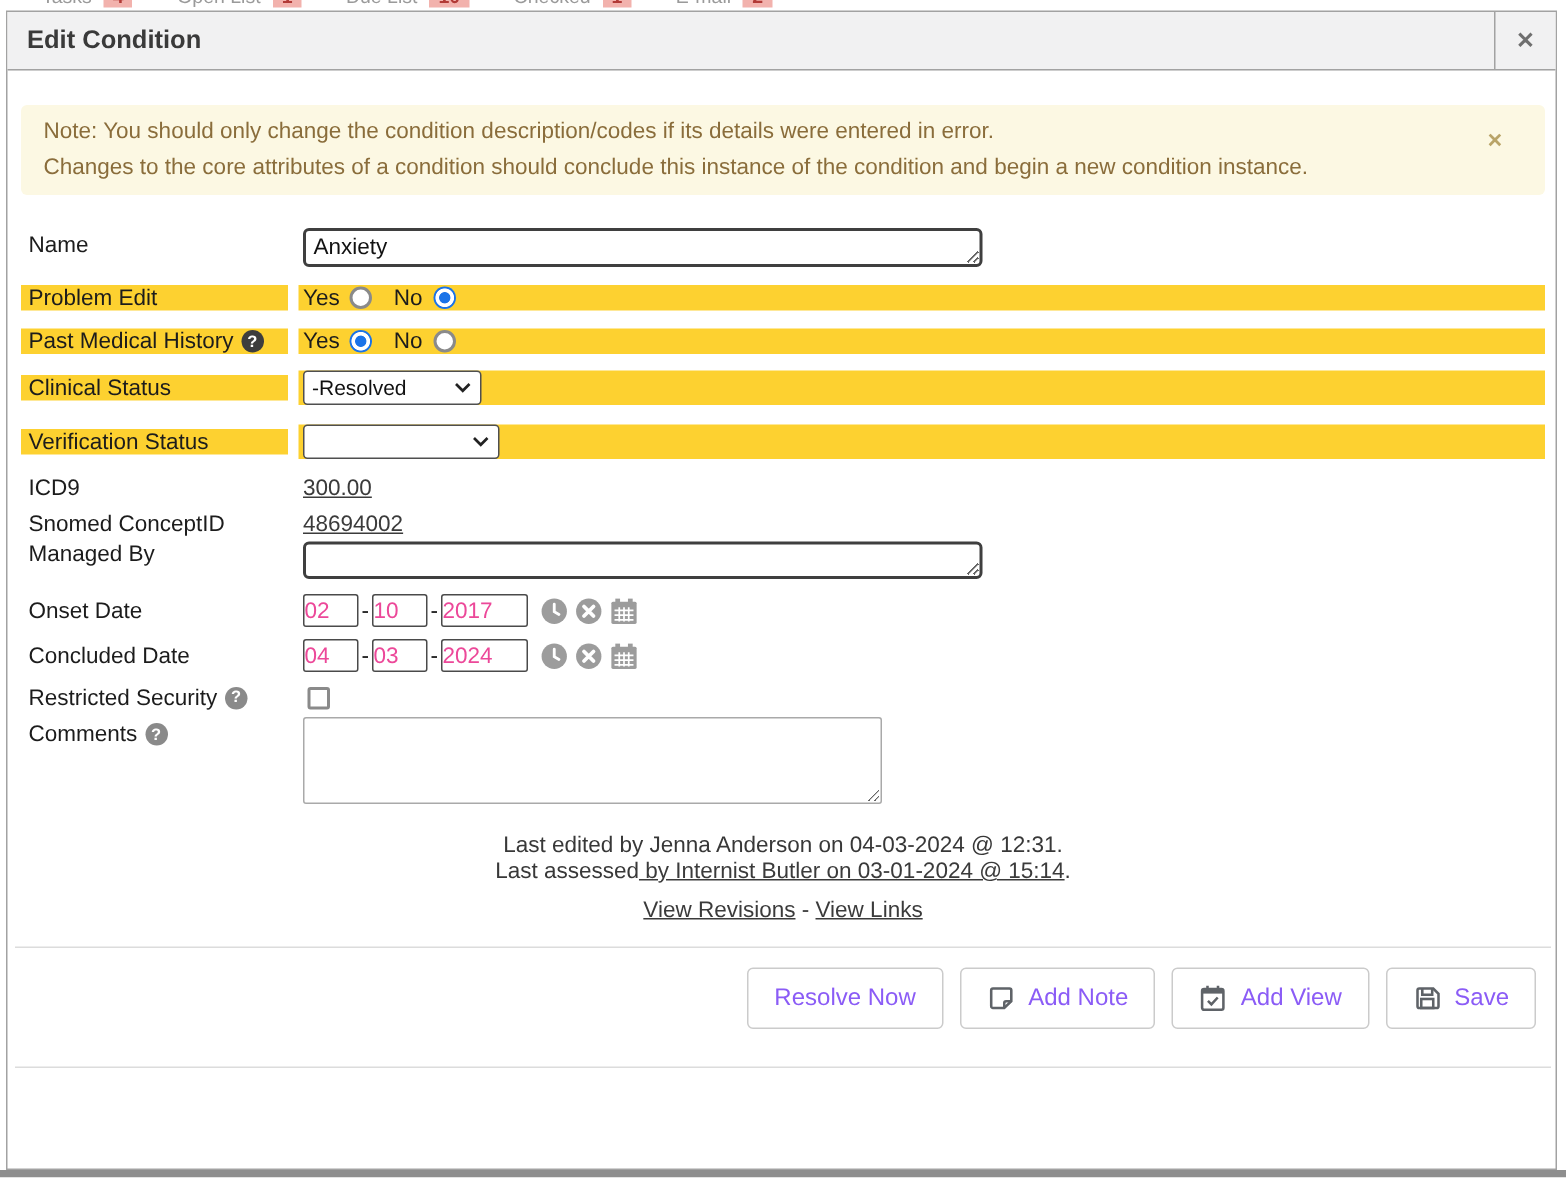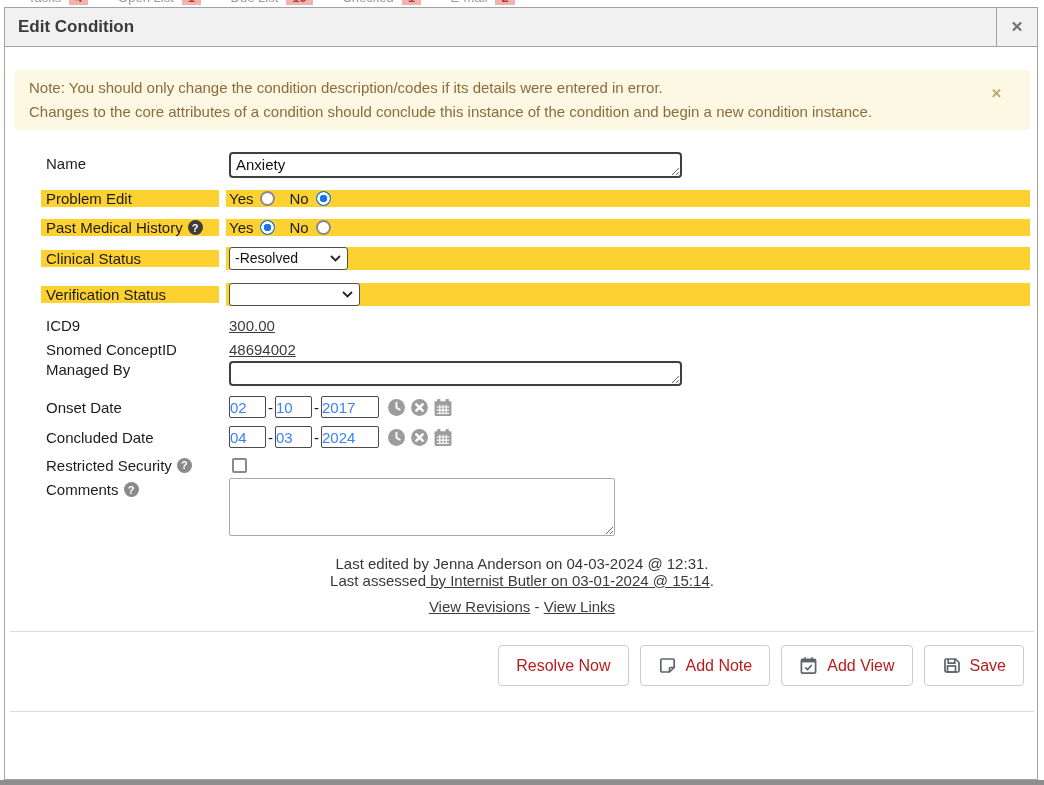--- a/index.html
+++ b/index.html
@@ -46,21 +46,21 @@
   }
   .note-prefix { font-weight:normal; }
   .note-close {
     position:absolute; right:28px; top:12px; color:#b9a468;
     font-size:13px; font-weight:bold; cursor:pointer;
   }
 
   
   .form { margin-top:22px; font-size:15px; color:#1c1c1c; }
   .frow { display:flex; align-items:center; }
-  .flabel { width:178px; flex:0 0 178px; padding-left:5px; display:flex; align-items:center; gap:5px;margin-left:27px; }
+  .flabel { width:178px; flex:0 0 178px; padding-left:5px; display:flex; align-items:center; gap:5px; }
   .fvalue { flex:1; margin-left:7px; display:flex; align-items:center; padding-left:3px; }
   .hl .flabel, .hl .fvalue { background:#fdd130; }
 
   .r-name { height:33px; align-items:flex-start; }
   .r-name .flabel { padding-top:3px; }
   .r-radio { height:27px; margin-bottom:2px; }
   .r-select1 { height:30px; margin-bottom:6px; }
   .r-select2 { height:31px; margin-bottom:3px; }
   .r-code { height:24px; }
   .r-managed { height:31px; align-items:flex-start; }
@@ -92,21 +92,21 @@
     padding:0 6px 0 5px; font-size:14px; color:#111; cursor:default;
   }
   .sel-clinical { width:119px; }
   .sel-verify  { width:131px; }
   .chev { flex:0 0 auto; margin-left:6px; }
 
   .lnk { color:#3b3b3b; text-decoration:underline; cursor:pointer; }
 
   .date-input {
     height:22px; border:1px solid #4a4a4a; border-radius:2px; padding:0 0;
-    font-family:"Liberation Sans", sans-serif; font-size:15px; color:#3b82f6; outline:none;
+    font-family:"Liberation Sans", sans-serif; font-size:15px; color:#ec4899; outline:none;
   }
   .di-2 { width:37px; } .di-4 { width:58px; }
   .dash { margin:0 2px; color:#111; }
   .dt-icons { display:flex; align-items:center; gap:4px; margin-left:8px; }
   .dt-icons svg { display:block; cursor:pointer; }
 
   .checkbox {
     display:inline-block; width:15px; height:15px; margin-left:3px;
     border:2px solid #8a8a8a; border-radius:2px; background:#fff; cursor:pointer;
   }
@@ -122,21 +122,21 @@
   .meta-1 { margin-top:7px; }
   .meta-links { margin-top:9px; }
 
   .divider { border:none; border-top:1px solid #dcdcdc; margin:16px -4px 0 -4px; }
   .divider-bottom { margin-top:25px; }
 
   .btn-row { margin-top:13px; display:flex; justify-content:flex-end; gap:11px; padding-right:6px; }
   .btn {
     display:inline-flex; align-items:center; gap:9px; height:41px; padding:0 17px;
     background:#fff; border:1px solid #cbcbcb; border-radius:4px;
-    color:#b91c1c; font-size:16px; cursor:pointer; font-family:"Liberation Sans", sans-serif;
+    color:#8b5cf6; font-size:16px; cursor:pointer; font-family:"Liberation Sans", sans-serif;
   }
   .btn svg { display:block; }
 </style>
 </head>
 <body>
 
 <div class="top-strip">
   <div class="top-strip-inner">
     <span class="frag"><span>Tasks</span><span class="frag-badge">4</span></span>
     <span class="frag"><span>Open List</span><span class="frag-badge">1</span></span>

